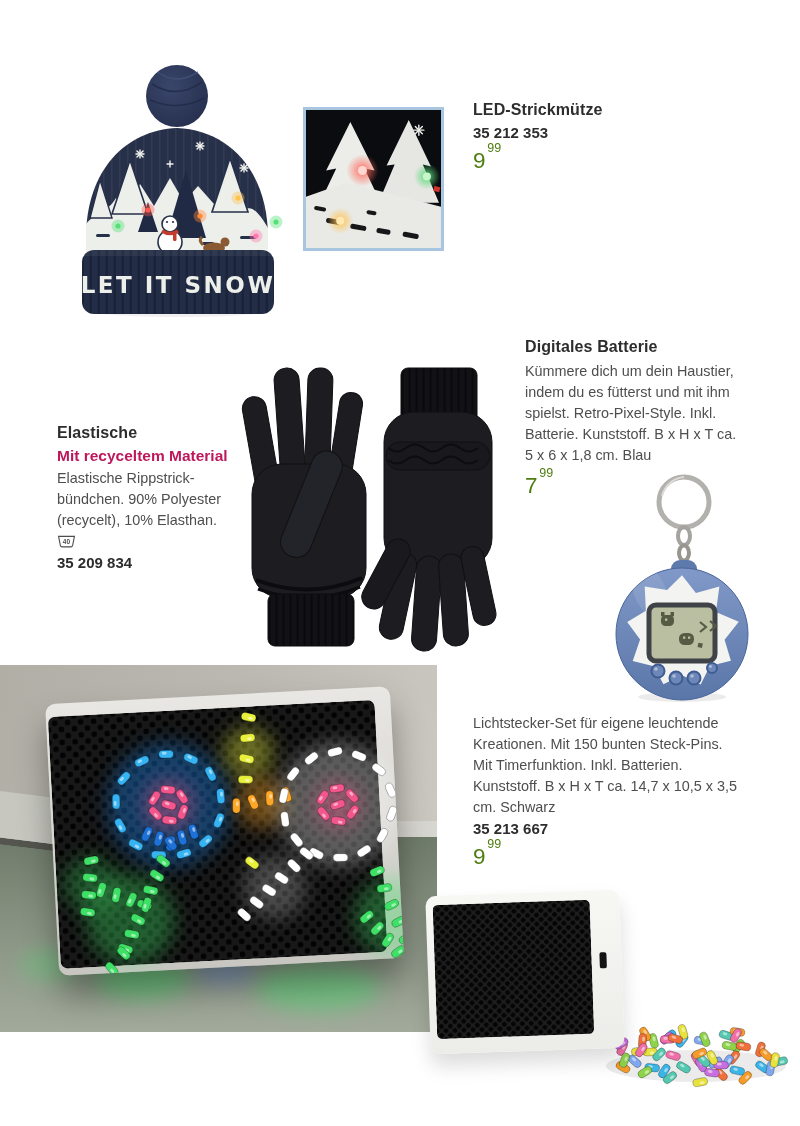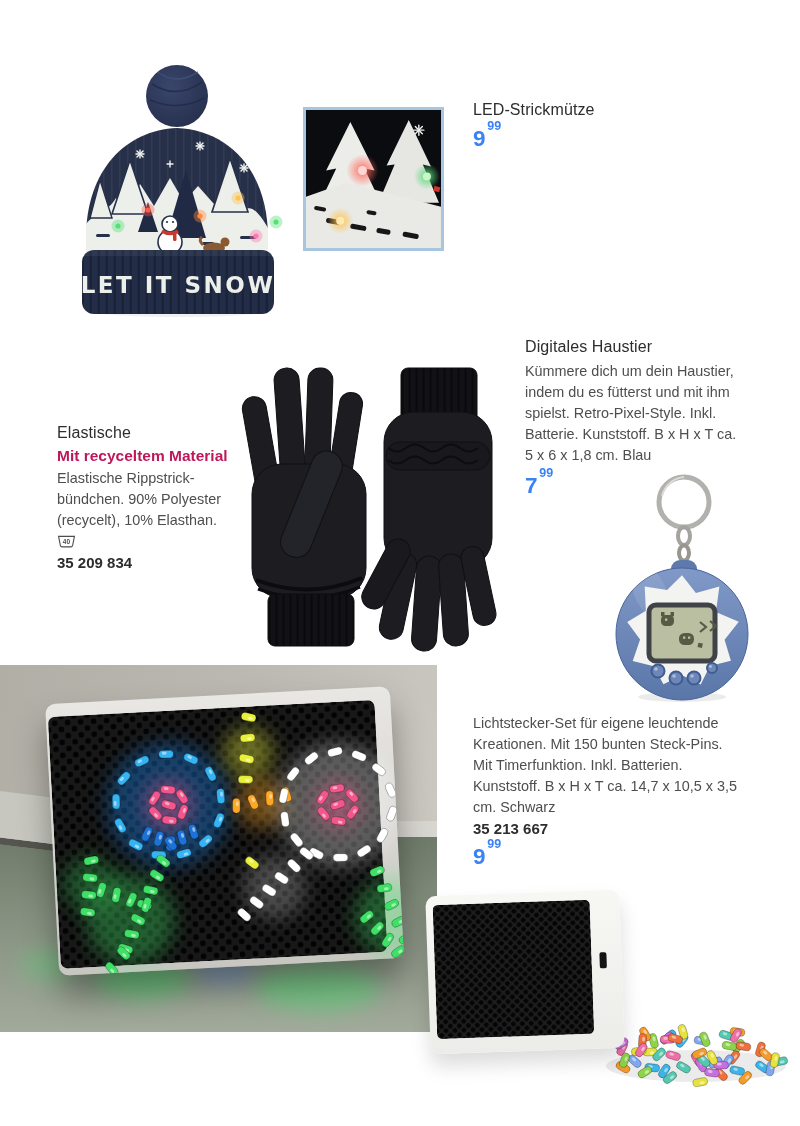--- a/index.html
+++ b/index.html
@@ -1,25 +1,25 @@
 <!DOCTYPE html>
 <html><head>
 <meta charset="utf-8">
 <style>
   html,body{margin:0;padding:0;background:#ffffff;}
   .page{position:relative;width:800px;height:1126px;background:#fff;overflow:hidden;
         font-family:"Liberation Sans",sans-serif;}
   .ph{position:absolute;}
   .ph svg{display:block;width:100%;height:100%;}
   .pinfo{position:absolute;color:#4e4e4e;}
-  .pinfo h3{font-size:16px;font-weight:400;color:#2d2d2d;margin:0 0 5px 0;letter-spacing:0.1px;}
+  .pinfo h3{font-size:16px;font-weight:700;color:#2d2d2d;margin:0 0 5px 0;letter-spacing:0.1px;}
   .pinfo .hl{font-size:15.5px;font-weight:700;margin:0 0 3px 0;}
   .pinfo .desc{font-size:14.4px;line-height:21px;margin:0;}
   .pinfo .art{font-size:15px;font-weight:700;color:#2d2d2d;margin:2px 0 0 0;}
-  .price{margin:7px 0 0 0;font-weight:700;color:#3b82f6;font-size:22.5px;letter-spacing:0.2px;}
+  .price{margin:7px 0 0 0;font-weight:400;color:#4d7c0f;font-size:22.5px;letter-spacing:0.2px;}
   .price sup{font-size:12.5px;position:relative;top:-7.5px;left:1.5px;}
   .care-svg{width:19px;height:14px;vertical-align:-2px;display:inline-block;}
 
   
   .closeup{border:3px solid #a9c6e0;box-sizing:border-box;background:#0b0c10;}
 
   
   .life{overflow:hidden;background:#8b9484;}
   .life .wall{position:absolute;left:0;top:0;right:0;height:168px;
       background:linear-gradient(100deg,#b1aea6 0%,#bcb9b2 55%,#cbc8c1 100%);}
@@ -189,20 +189,21 @@
         <line x1="-5" y1="0" x2="5" y2="0"></line>
           <line x1="0" y1="-5" x2="0" y2="5"></line>
         <line x1="-3.5" y1="-3.5" x2="3.5" y2="3.5"></line>
           <line x1="-3.5" y1="3.5" x2="3.5" y2="-3.5"></line>
       </g>
     </svg>
   </div>
 
   <section class="pinfo" style="left:473px;top:101px;width:256px;">
     <h3>LED-Strickmütze</h3>
+    <p class="art">35 212 353</p>
     <p class="price"><span>9</span><sup>99</sup></p>
   </section>
 
   <section class="pinfo" style="left:57px;top:424px;width:180px;">
     <h3>Elastische</h3>
     <p class="hl" style="color: #be185d;">Mit recyceltem Material</p>
     <p class="desc"><span>Elastische Rippstrick-bündchen. 90% Polyester (recycelt), 10% Elasthan.</span>
       <svg class="care-svg" viewBox="0 0 20 15">
         <path d="M1.5,2.5 L18.5,2.5 L16.6,12.2 Q16.2,13.8 14.6,13.8 L5.4,13.8 Q3.8,13.8 3.4,12.2 Z" fill="none" stroke="#4e4e4e" stroke-width="1.2"></path>
         <text x="10" y="11.2" text-anchor="middle" font-size="7" font-weight="bold" fill="#4e4e4e" font-family="'Liberation Sans',sans-serif">40</text>
@@ -240,21 +241,21 @@
         <rect x="150" y="196" width="24" height="88" rx="12" transform="rotate(12 162 240)"></rect>
         <rect x="178" y="200" width="25" height="95" rx="12" transform="rotate(4 190 248)"></rect>
         <rect x="205" y="198" width="25" height="92" rx="12" transform="rotate(-4 217 244)"></rect>
         <rect x="231" y="190" width="23" height="80" rx="11" transform="rotate(-12 242 230)"></rect>
         <rect x="138" y="180" width="24" height="76" rx="12" fill="#19191e" transform="rotate(28 150 218)"></rect>
       </g>
     </svg>
   </div>
 
   <section class="pinfo" style="left:525px;top:338px;width:214px;">
-    <h3>Digitales Haustier</h3>
+    <h3>Digitales Batterie</h3>
     <p class="desc">Kümmere dich um dein Haustier, indem du es fütterst und mit ihm spielst. Retro-Pixel-Style. Inkl. Batterie. Kunststoff. B x H x T ca. 5 x 6 x 1,8 cm. Blau</p>
     <p class="price"><span>7</span><sup>99</sup></p>
   </section>
 
   <div class="ph" style="left:598px;top:466px;width:168px;height:237px;">
     <svg viewBox="0 0 168 237">
       <defs>
         <linearGradient id="bodyg" x1="0" y1="0" x2="0" y2="1">
           <stop offset="0%" stop-color="#8099c8"></stop>
             <stop offset="100%" stop-color="#5a76a8"></stop>

